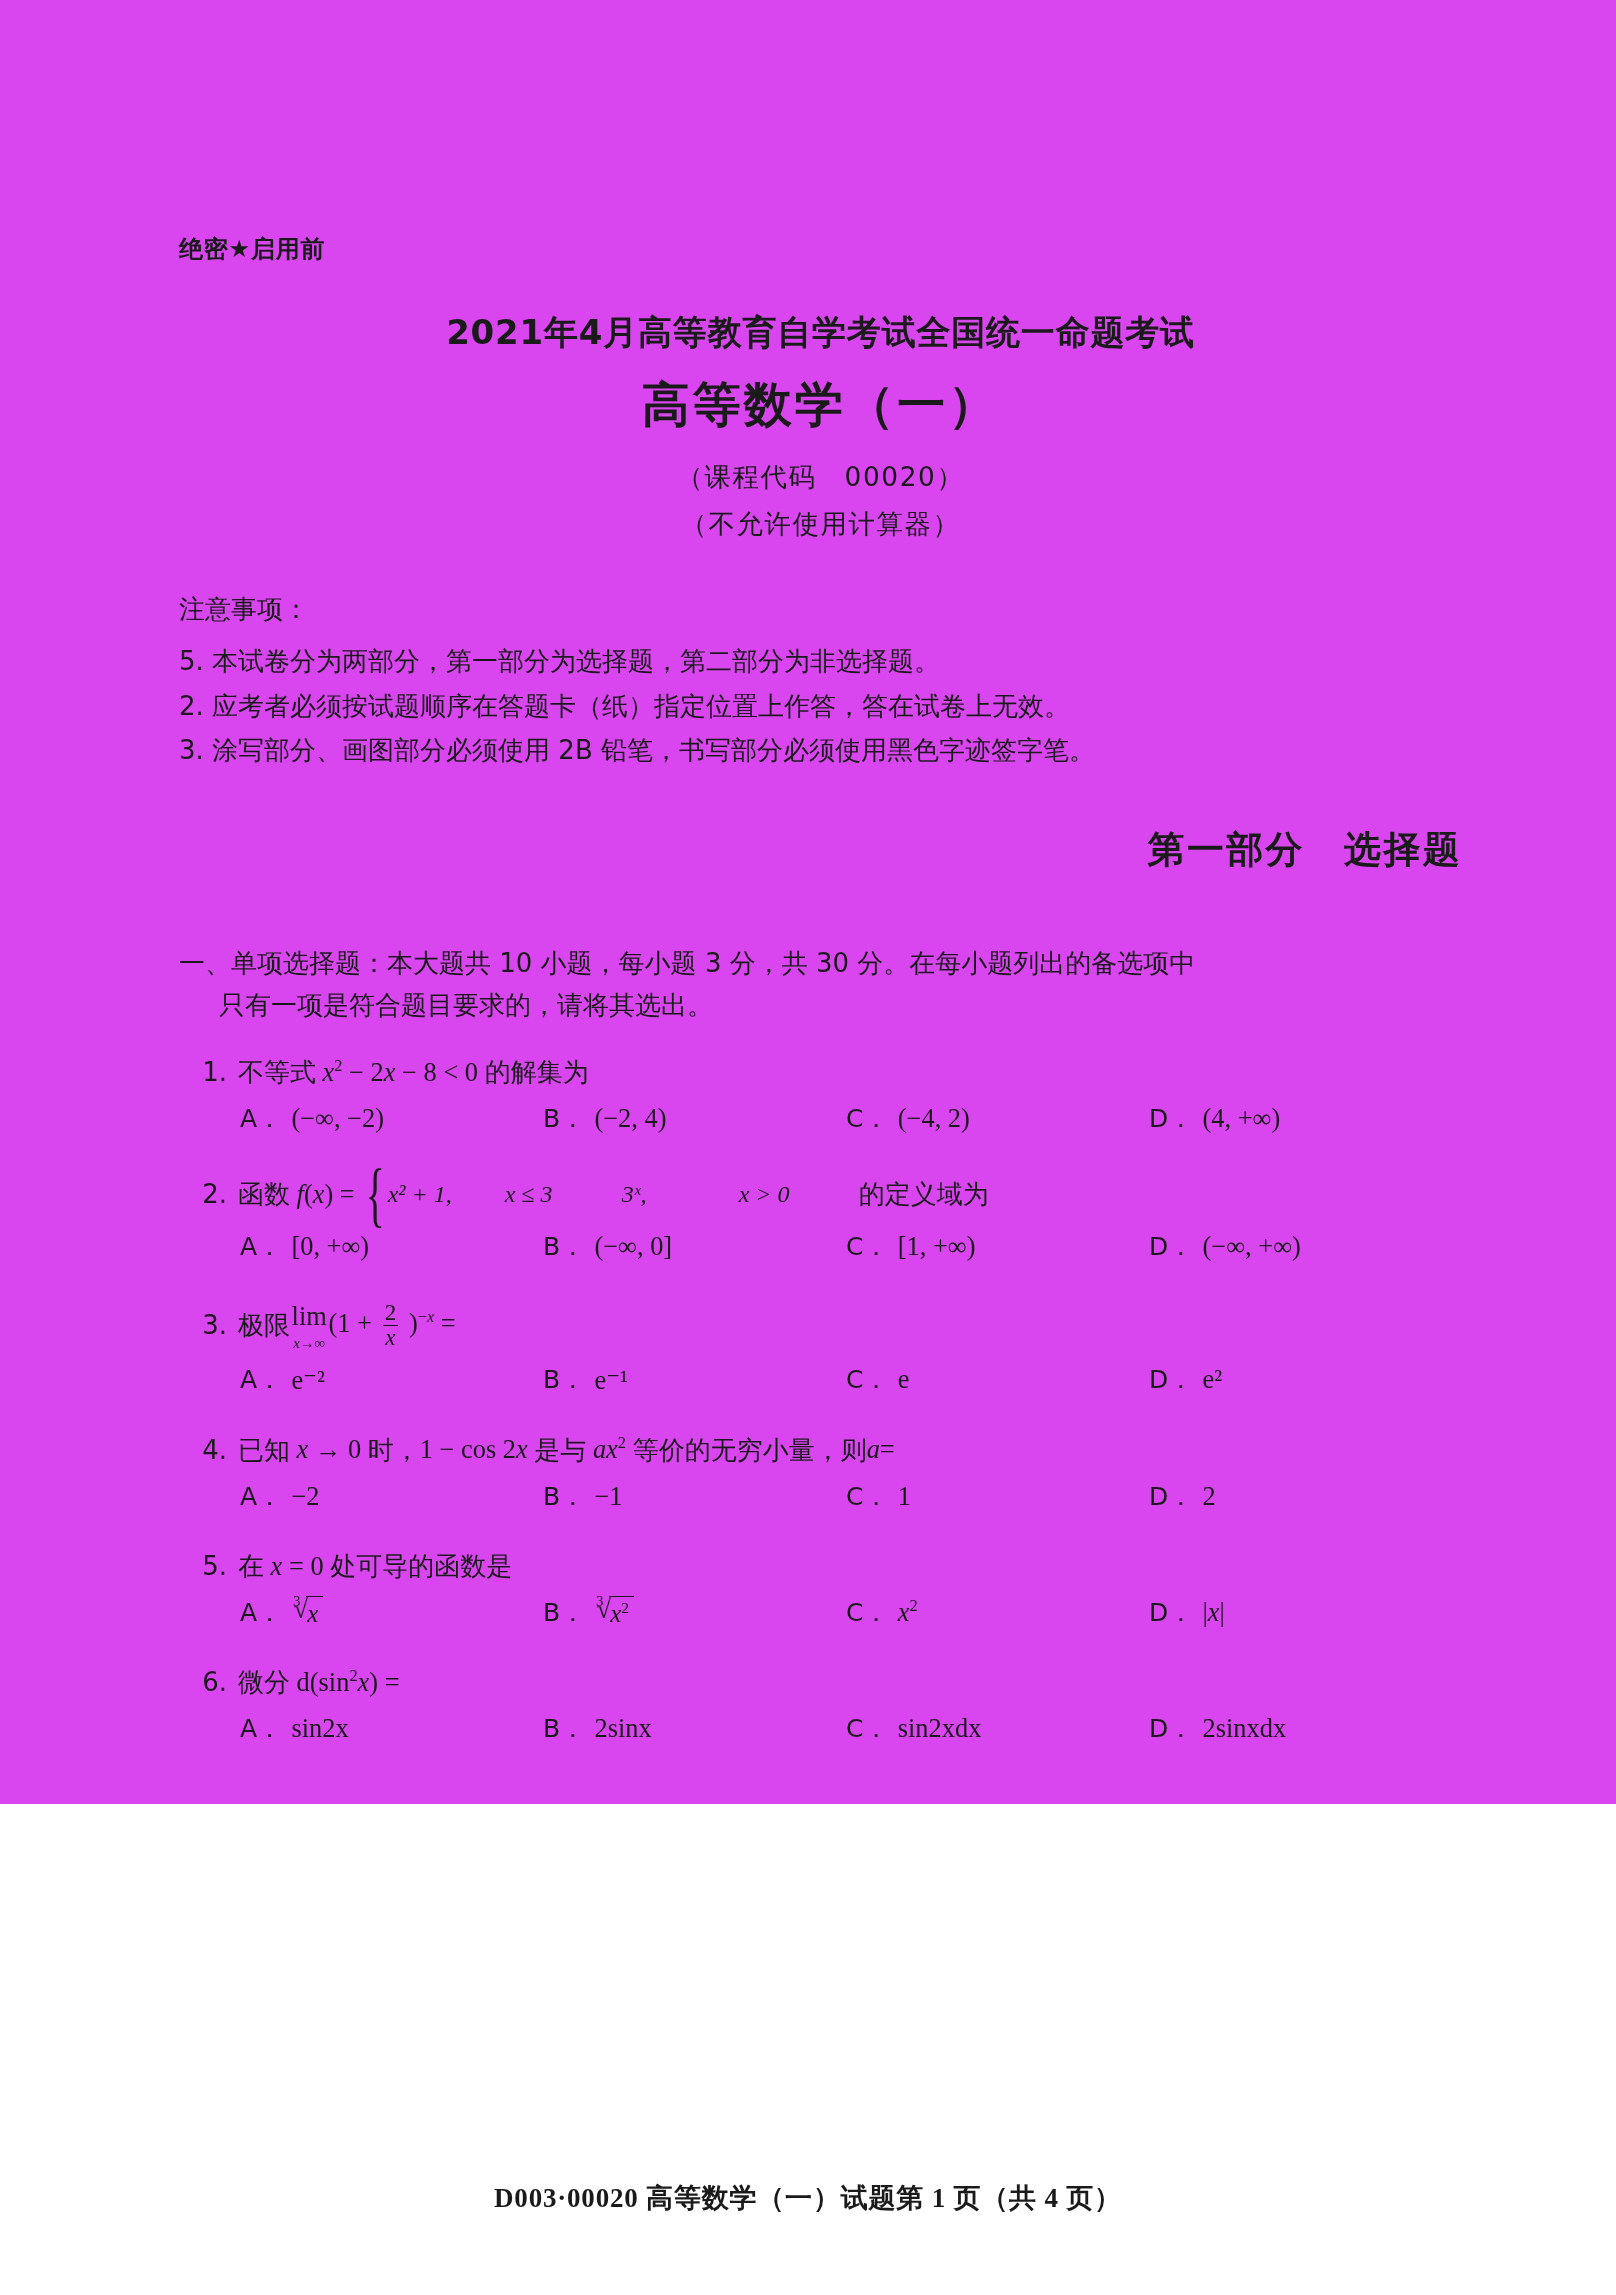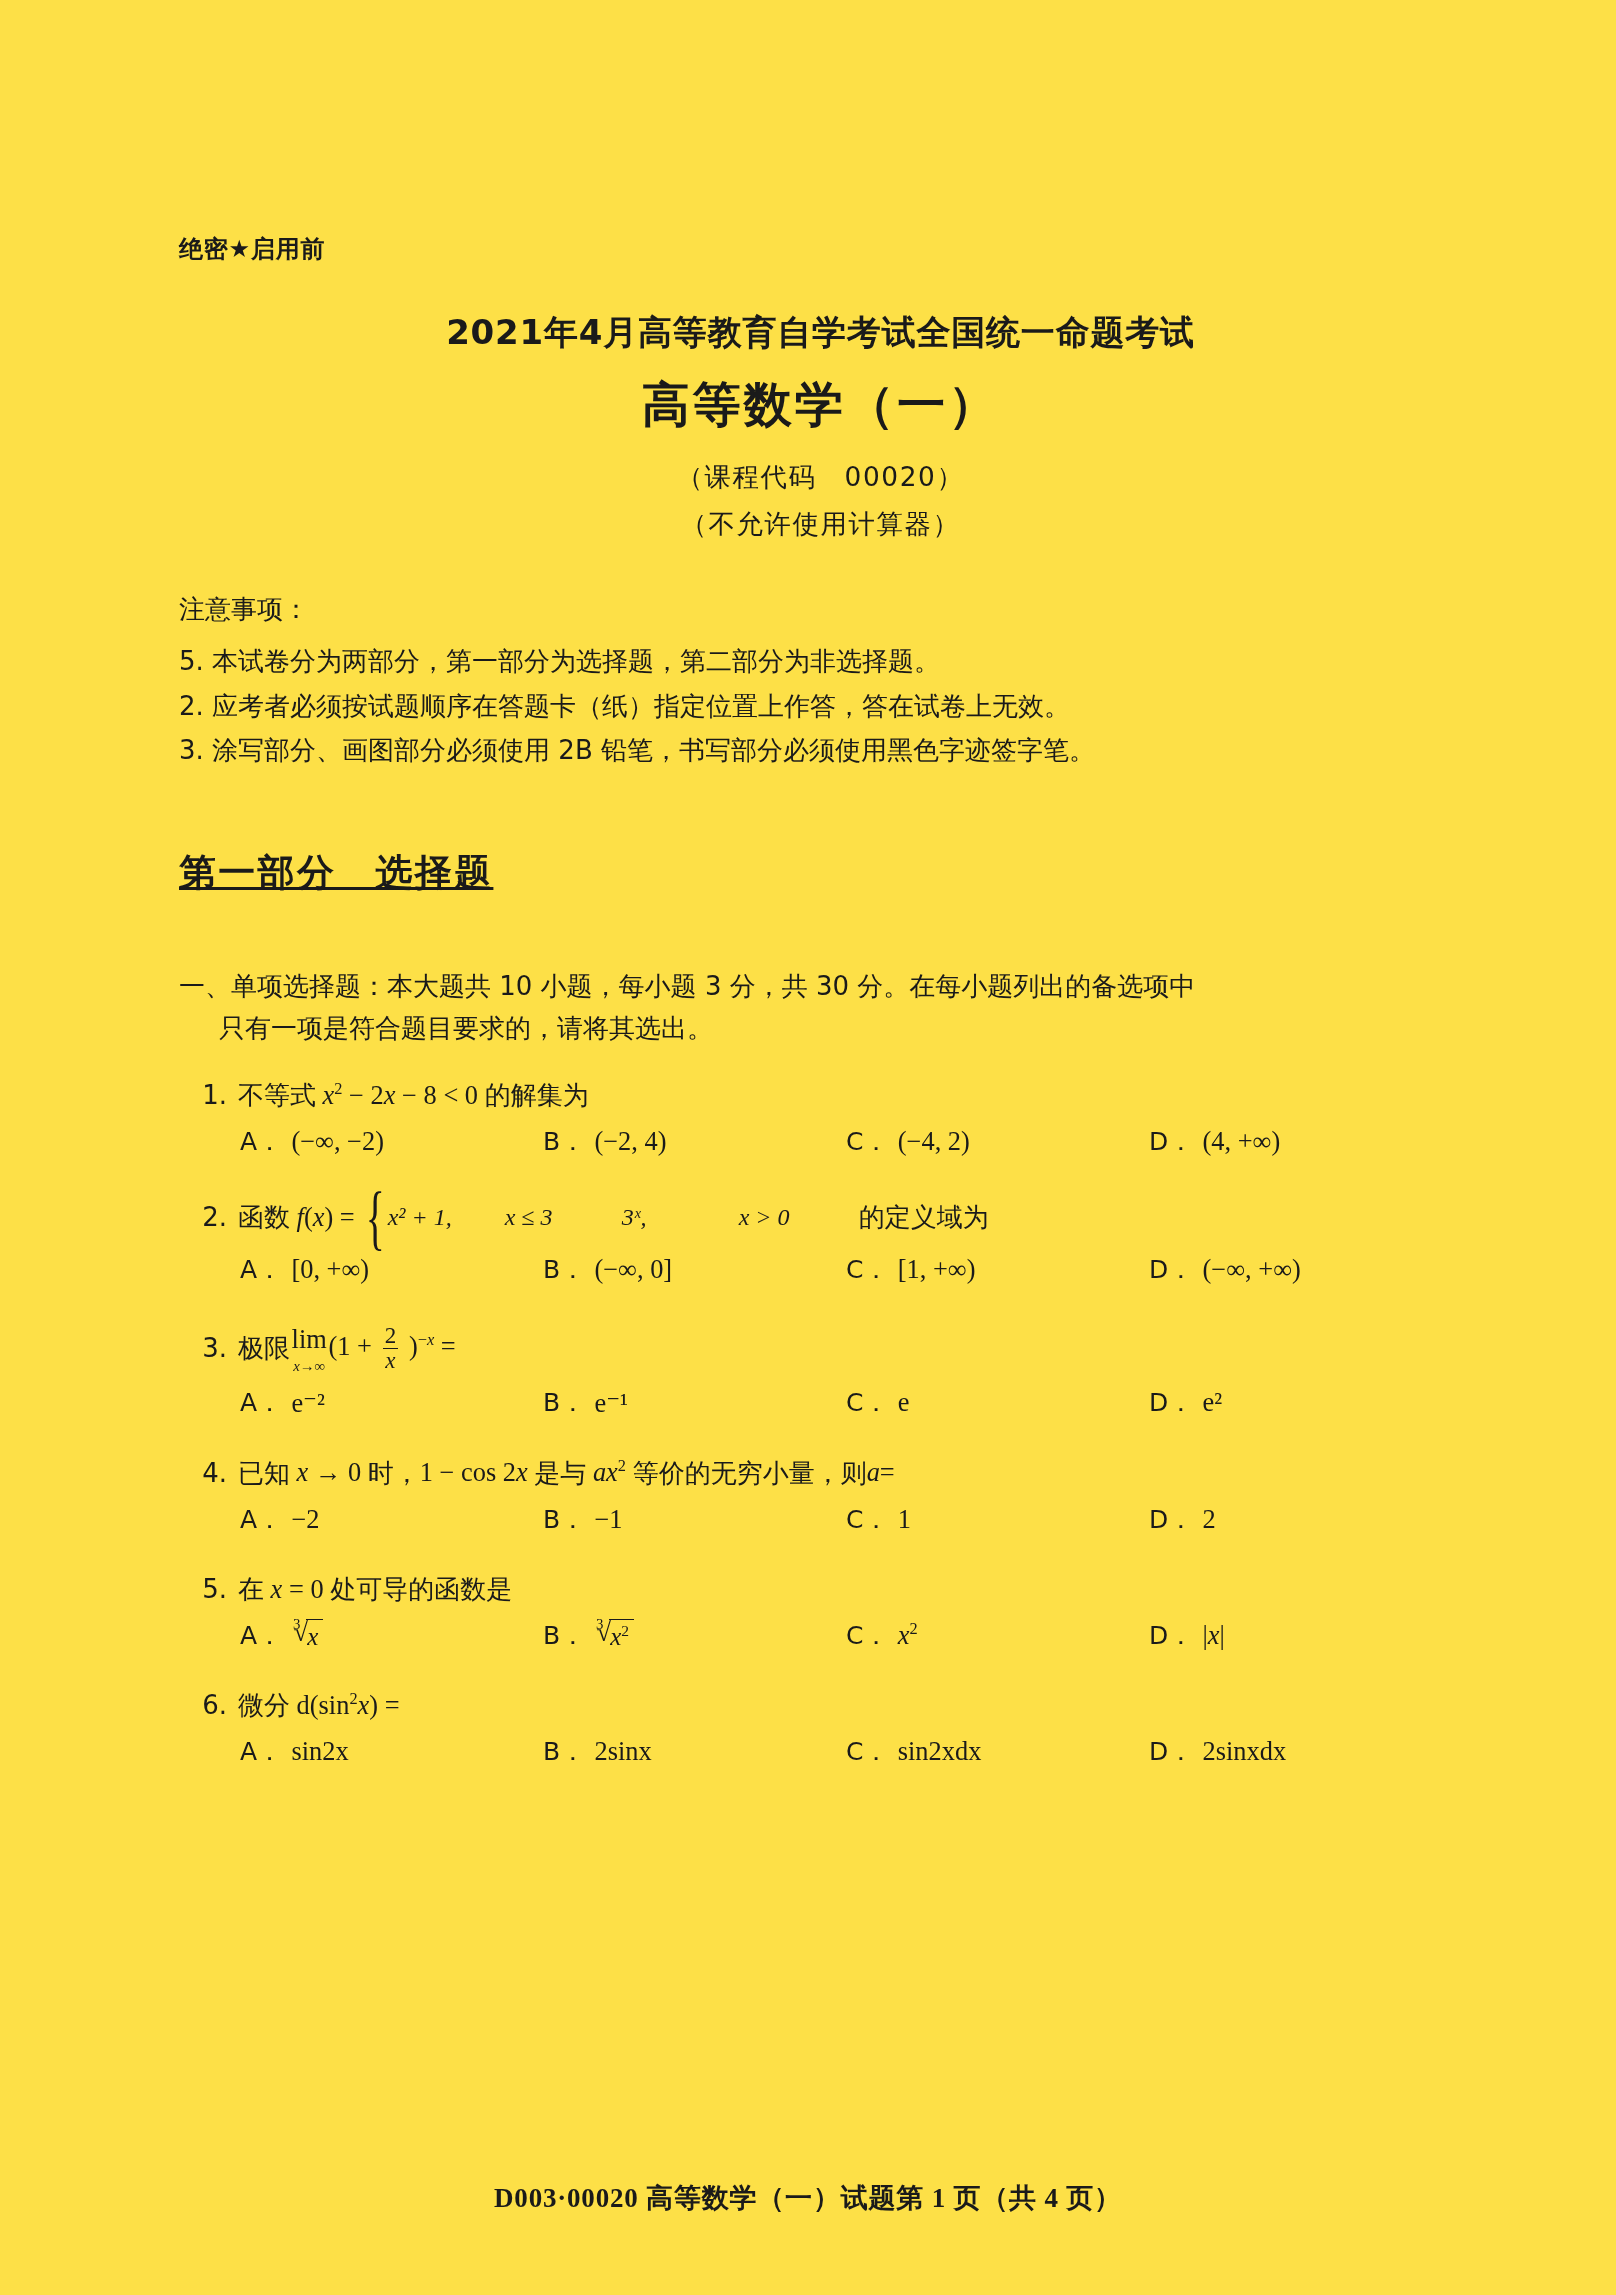--- a/index.html
+++ b/index.html
@@ -12,22 +12,22 @@
     height: 2295px;
     font-family: "Liberation Serif", "DejaVu Serif", serif;
     color: #1a1a1a;
     position: relative;
     overflow: hidden;
   }
   .page {
     position: absolute;
     left: 0; top: 0;
     width: 1616px;
-    height: 2295px;
-    background: #fde047;
+    height: 1804px;
+    background: #d946ef;
   }
   .sheet {
     position: absolute;
     left: 179px;
     top: 233px;
     width: 1283px;
   }
 
   
   .secret {
@@ -72,27 +72,26 @@
   .note-line {
     font-family: "DejaVu Sans", "Liberation Sans", sans-serif;
     font-size: 26px;
     line-height: 1.58;
     margin-bottom: 3.1px;
     white-space: nowrap;
   }
 
   
   .part-heading {
-    text-align: left;
+    text-align: right;
     font-family: "DejaVu Sans", "Liberation Sans", sans-serif;
     font-size: 37px;
     font-weight: 700;
     letter-spacing: 2.3px;
-    margin: 77px 0 67px 0;
-    text-decoration: underline;
+    margin: 54px 0 67px 0;
   }
 
   
   .section-intro {
     font-family: "DejaVu Sans", "Liberation Sans", sans-serif;
     font-size: 26px;
     line-height: 1.62;
     margin-bottom: 26.4px;
   }
   .section-intro .l2 { display: block; padding-left: 40px; }

